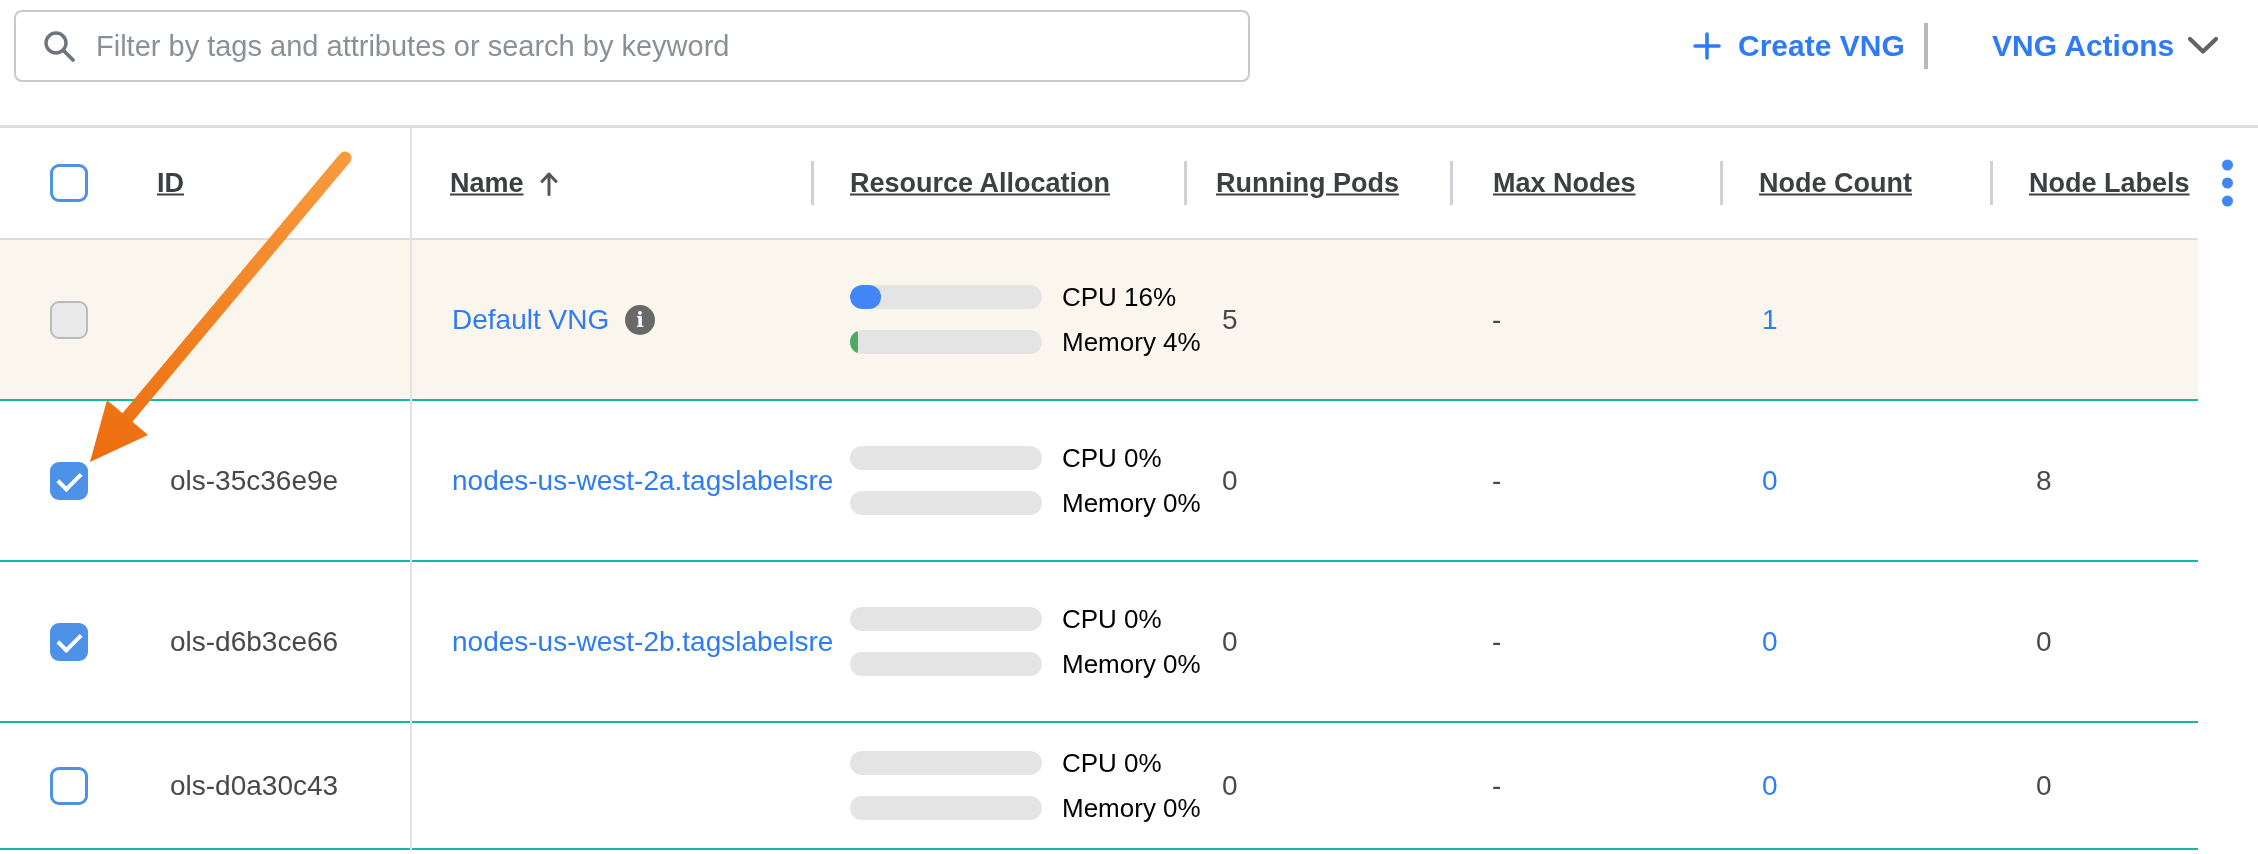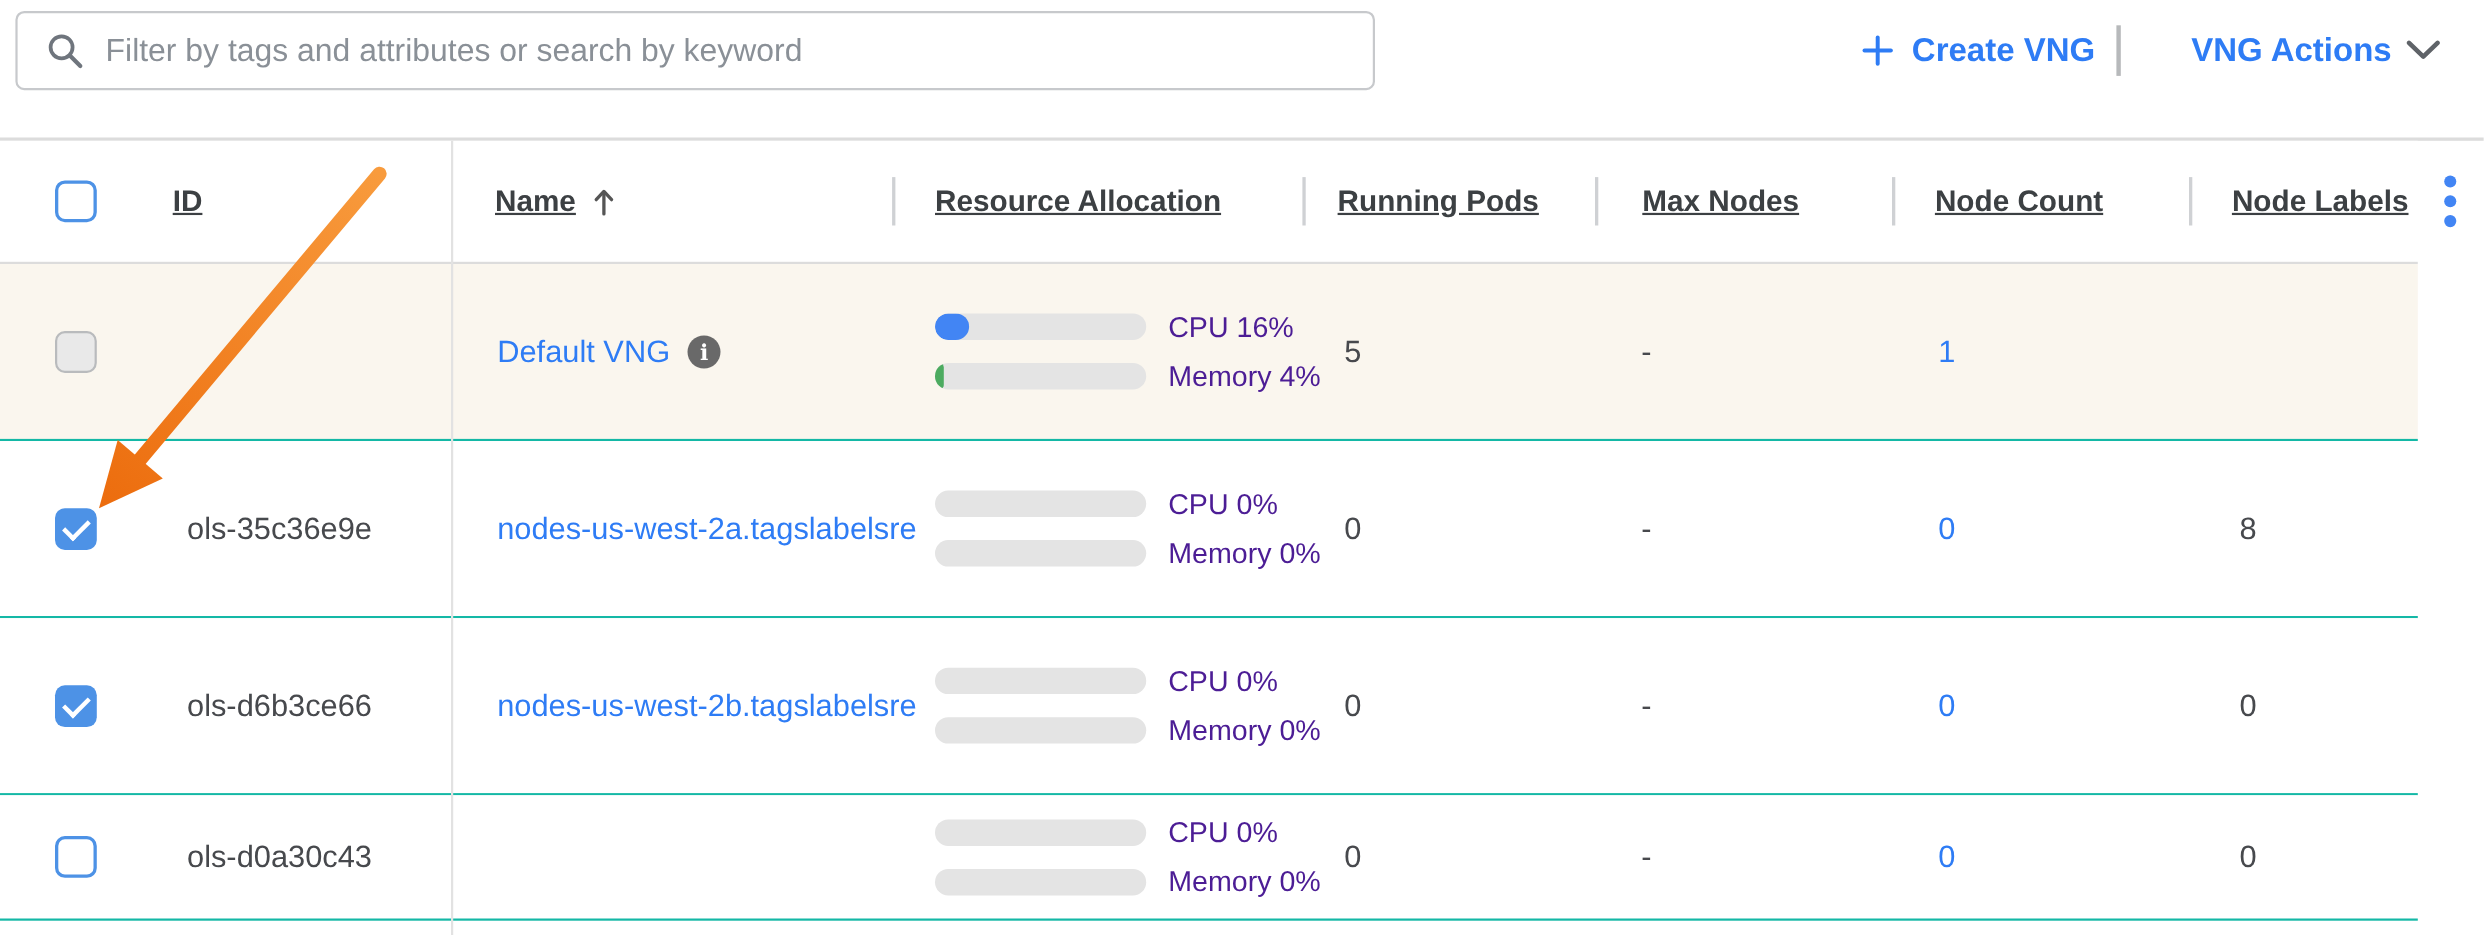--- a/index.html
+++ b/index.html
@@ -34,21 +34,21 @@
     font-size:27px; font-weight:600; color:#3c4043; white-space:nowrap;
     display:flex; align-items:center; gap:14px;text-decoration:underline; }
   .tick{ position:absolute; top:50%; transform:translateY(-50%);
     width:3px; height:44px; background:#cfd1d4; }
 
   .col-divider{ position:absolute; left:410px; top:128px; width:2px; height:722px;
     background:#e2e2e2; z-index:3; }
 
   .row{ position:relative; height:161px; border-bottom:2px solid #14b8a6; background:#fff; }
   .row.highlight{ background:#faf6ee; }
-  .row:last-child{ height:114px; }
+  .row:last-child{ height:127px; }
   .cell{ position:absolute; top:50%; transform:translateY(-50%); white-space:nowrap; }
   .val{ font-size:28px; color:#47494d; }
   .link{ font-size:28px; color:#2e7cf5; cursor:pointer; }
 
   .c-check{ left:50px; }  .c-id{ left:170px; }  .c-name{ left:452px; display:flex; align-items:center; gap:16px; }
   .c-res{ left:850px; }   .c-pods{ left:1222px; } .c-max{ left:1492px; }
   .c-count{ left:1762px; } .c-labels{ left:2036px; }
 
   
   .cb{ width:38px; height:38px; border-radius:9px; position:relative; cursor:pointer; }
@@ -56,21 +56,21 @@
   .cb-checked{ background:#4d92e6; }
   .cb-checked::after{ content:""; position:absolute; left:8px; top:10px; width:19px; height:10px;
     border-left:4px solid #fff; border-bottom:4px solid #fff; transform:rotate(-45deg); }
   .cb-disabled{ border:2px solid #b9bbbd; background:#e9e9e9; cursor:default; }
 
   
   .res-line{ display:flex; align-items:center; gap:20px; }
   .res-line + .res-line{ margin-top:14px; }
   .bar{ width:192px; height:24px; border-radius:12px; background:#e4e4e4; overflow:hidden; }
   .fill{ height:100%; border-radius:12px; }
-  .res-lbl{ font-size:26px; color:#4c1d95; }
+  .res-lbl{ font-size:26px; color:#000000; }
 
   
   .info-icon{ width:30px; height:30px; border-radius:50%; background:#696969;
     display:inline-flex; align-items:center; justify-content:center; cursor:pointer; }
   .info-icon::after{ content:"i"; color:#fff; font-family:"DejaVu Serif",serif;
     font-weight:bold; font-size:20px; line-height:1; }
 
   
   .dots{ position:absolute; left:2222px; top:50%; transform:translateY(-50%);
     display:flex; flex-direction:column; gap:7px; cursor:pointer; }

